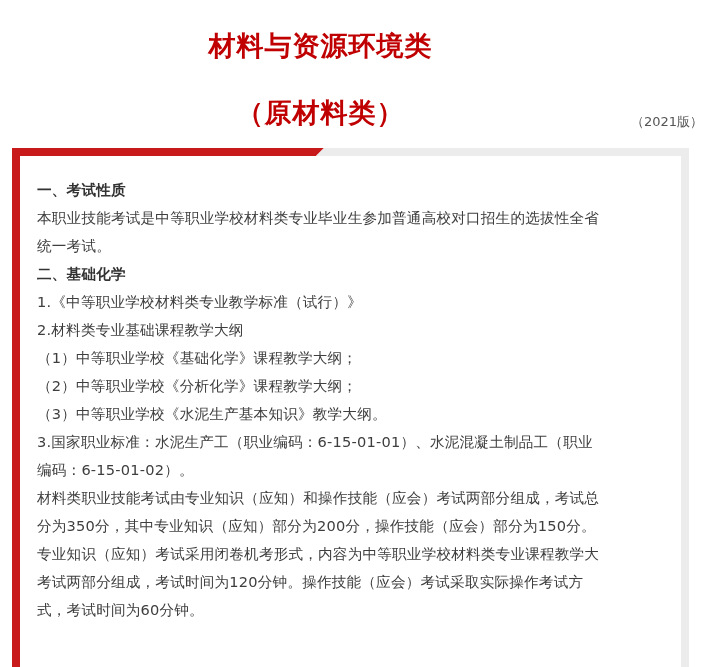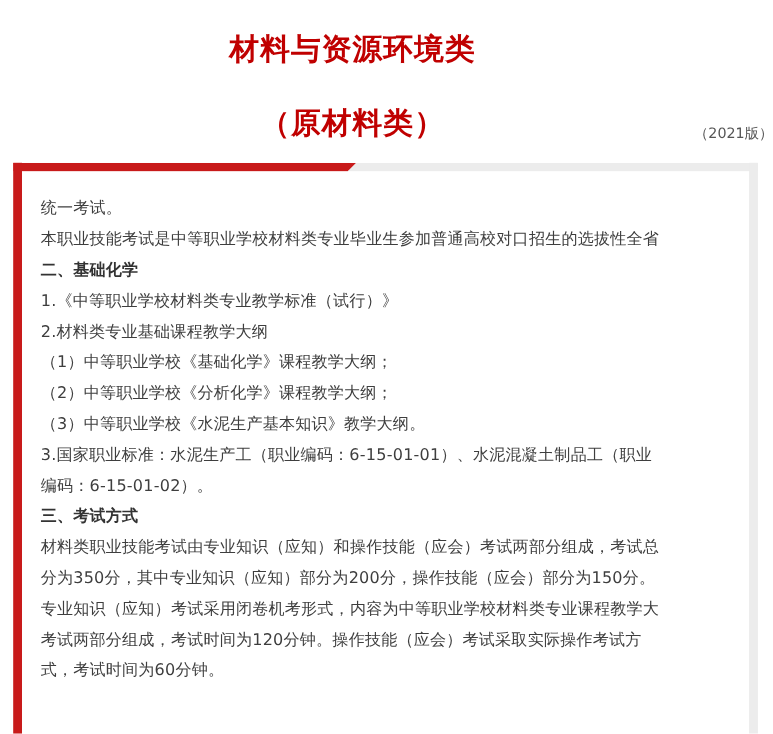--- a/index.html
+++ b/index.html
@@ -95,31 +95,31 @@
 <div class="title line1">材料与资源环境类</div>
 <div class="title line2">（原材料类）</div>
 <div class="version">（2021版）</div>
 
 <div class="frame-top-red"></div>
 <div class="frame-top-grey"></div>
 <div class="frame-left-red"></div>
 <div class="frame-right-grey"></div>
 
 <div class="content">
+  <p class="heading">一、考试性质</p>
+  <p>本职业技能考试是中等职业学校材料类专业毕业生参加普通高校对口招生的选拔性全省</p>
   <p>统一考试。</p>
-  <p>本职业技能考试是中等职业学校材料类专业毕业生参加普通高校对口招生的选拔性全省</p>
 
   <p class="heading">二、基础化学</p>
   <p>1.《中等职业学校材料类专业教学标准（试行）》</p>
   <p>2.材料类专业基础课程教学大纲</p>
   <p>（1）中等职业学校《基础化学》课程教学大纲；</p>
   <p>（2）中等职业学校《分析化学》课程教学大纲；</p>
   <p>（3）中等职业学校《水泥生产基本知识》教学大纲。</p>
   <p>3.国家职业标准：水泥生产工（职业编码：6-15-01-01）、水泥混凝土制品工（职业</p>
   <p>编码：6-15-01-02）。</p>
 
-  <p class="heading">三、考试方式</p>
   <p>材料类职业技能考试由专业知识（应知）和操作技能（应会）考试两部分组成，考试总</p>
   <p>分为350分，其中专业知识（应知）部分为200分，操作技能（应会）部分为150分。</p>
   <p>专业知识（应知）考试采用闭卷机考形式，内容为中等职业学校材料类专业课程教学大</p>
   <p>考试两部分组成，考试时间为120分钟。操作技能（应会）考试采取实际操作考试方</p>
   <p>式，考试时间为60分钟。</p>
 </div>
 
 </body></html>

